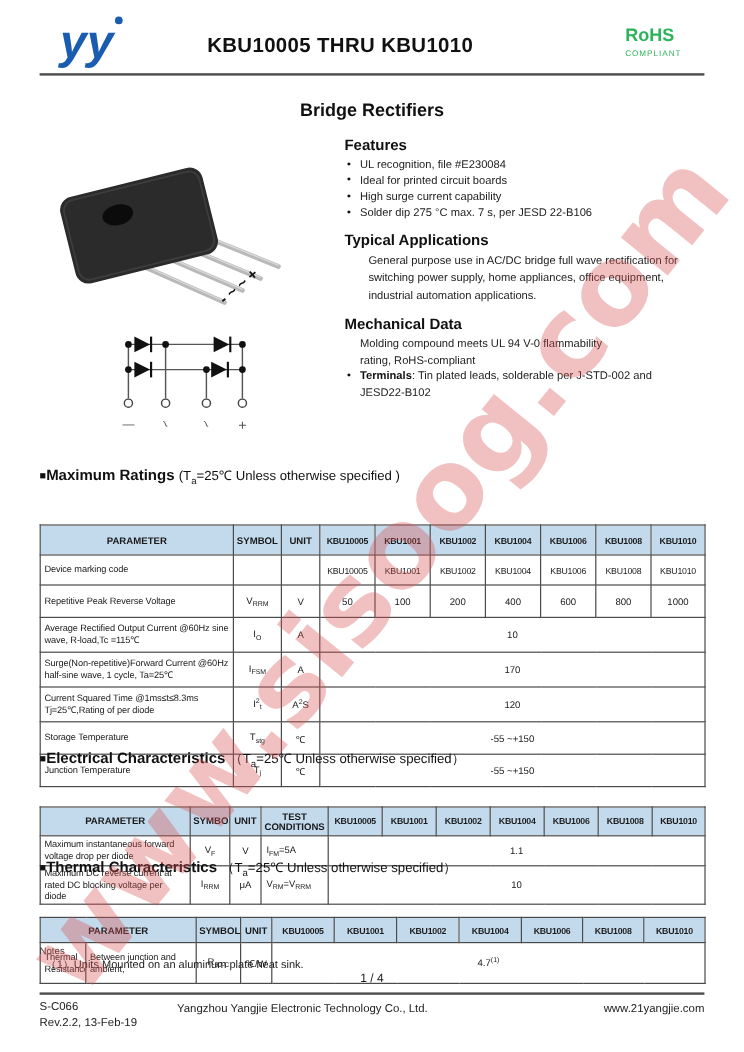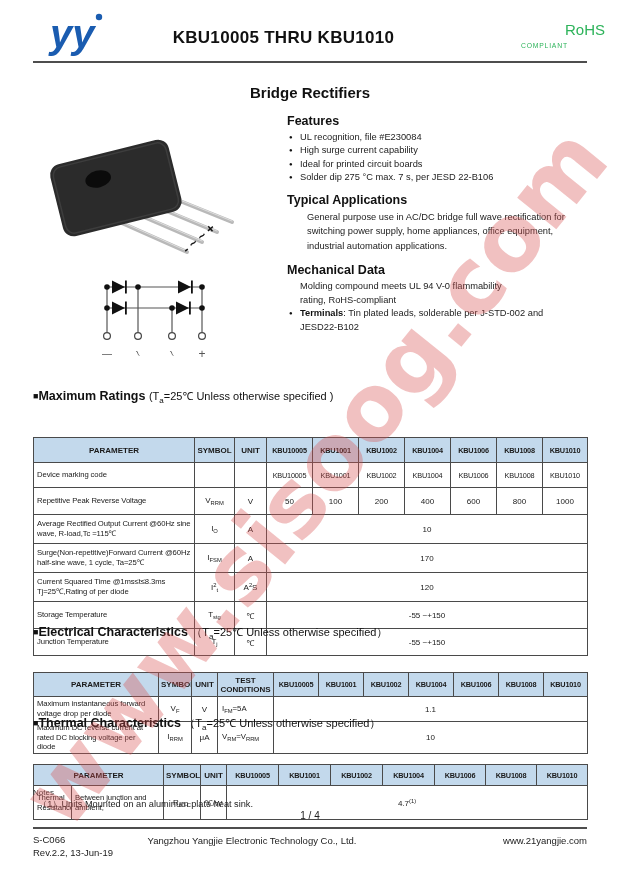--- a/index.html
+++ b/index.html
@@ -2,21 +2,21 @@
 <html><head>
 <meta charset="utf-8">
 <style>
   html,body{margin:0;padding:0;background:#fff;}
   .page{position:relative;width:620px;height:877px;background:#ffffff;overflow:hidden;
         font-family:"Liberation Sans",sans-serif;color:#1a1a1a;}
   
   .logo{position:absolute;left:48px;top:8px;width:76px;height:52px;}
   .doc-title{position:absolute;left:0;top:28px;width:567px;text-align:center;
              font-size:17px;font-weight:bold;color:#111;letter-spacing:.3px;}
-  .rohs{position:absolute;left:521px;top:21px;font-size:15px;color:#2db35a;font-weight:400;margin-left:44px;}
+  .rohs{position:absolute;left:521px;top:21px;font-size:15px;color:#2db35a;font-weight:700;}
   .compliant{position:absolute;left:521px;top:42px;font-size:6.8px;color:#2db35a;letter-spacing:.8px;}
   .rule{position:absolute;left:33px;width:554px;height:2px;background:#4d4d4d;}
   .rule.hdr{top:61px;}
   .rule.ftr{top:827px;height:1.6px;}
   .page-title{position:absolute;left:0;top:84px;width:620px;text-align:center;
               font-size:15px;font-weight:bold;color:#111;}
   
   .photo{position:absolute;left:45px;top:128px;}
   .schematic{position:absolute;left:88px;top:262px;}
   
@@ -134,22 +134,22 @@
     <text x="19" y="95" font-size="10" fill="#555" text-anchor="middle">—</text>
     <text x="50" y="95" font-size="11" fill="#555" text-anchor="middle" transform="rotate(55 50 91)">~</text>
     <text x="84" y="95" font-size="11" fill="#555" text-anchor="middle" transform="rotate(55 84 91)">~</text>
     <text x="114" y="96" font-size="12" fill="#555" text-anchor="middle">+</text>
   </svg>
 
   <div class="rcol">
     <div class="h2">Features</div>
     <div class="blist">
       <div class="bitem"><span class="blt">●</span><span>UL recognition, file #E230084</span></div>
+      <div class="bitem"><span class="blt">●</span><span>Ideal for printed circuit boards</span></div>
       <div class="bitem"><span class="blt">●</span><span>High surge current capability</span></div>
-      <div class="bitem"><span class="blt">●</span><span>Ideal for printed circuit boards</span></div>
       <div class="bitem"><span class="blt">●</span><span>Solder dip 275 °C max. 7 s, per JESD 22-B106</span></div>
     </div>
 
     <div class="h2">Typical Applications</div>
     <div class="para">General purpose use in AC/DC bridge full wave rectification for switching power supply, home appliances, office equipment, industrial automation applications.</div>
 
     <div class="h2">Mechanical Data</div>
     <div>
       <div class="mcont">Molding compound meets UL 94 V-0 flammability rating, RoHS-compliant</div>
       <div class="mitem"><span class="blt">●</span><b>Terminals</b><span>: Tin plated leads, solderable  per J-STD-002 and JESD22-B102</span></div>
@@ -334,18 +334,18 @@
       <td class="c" colspan="7"><span>4.7</span><sup>(1)</sup></td>
     </tr>
   </tbody>
     </table>
 
   <div class="notes-label">Notes</div>
   <div class="note-item">（1）Units Mounted on an aluminum plate heat sink.</div>
   <div class="pagenum">1 / 4</div>
   <div class="rule ftr"></div>
   <div class="f-doc">S-C066</div>
-  <div class="f-rev">Rev.2.2, 13-Jun-19</div>
+  <div class="f-rev">Rev.2.2, 13-Feb-19</div>
   <div class="f-co">Yangzhou Yangjie Electronic Technology Co., Ltd.</div>
   <div class="f-web">www.21yangjie.com</div>
 
   <div class="watermark">www.sisoog.com</div>
 </div>
 
 </body></html>

